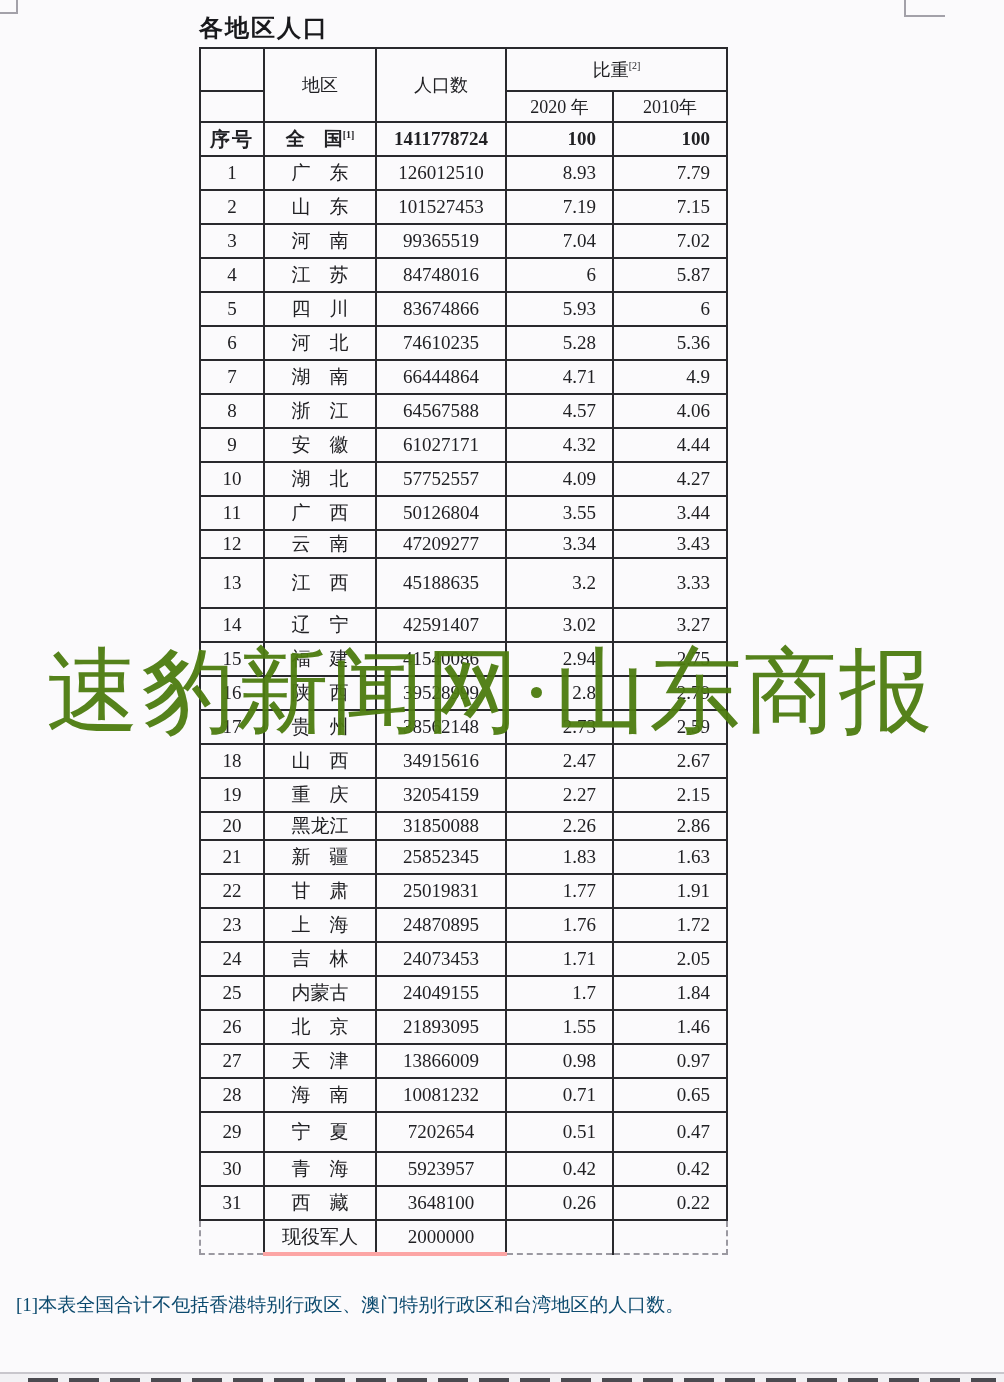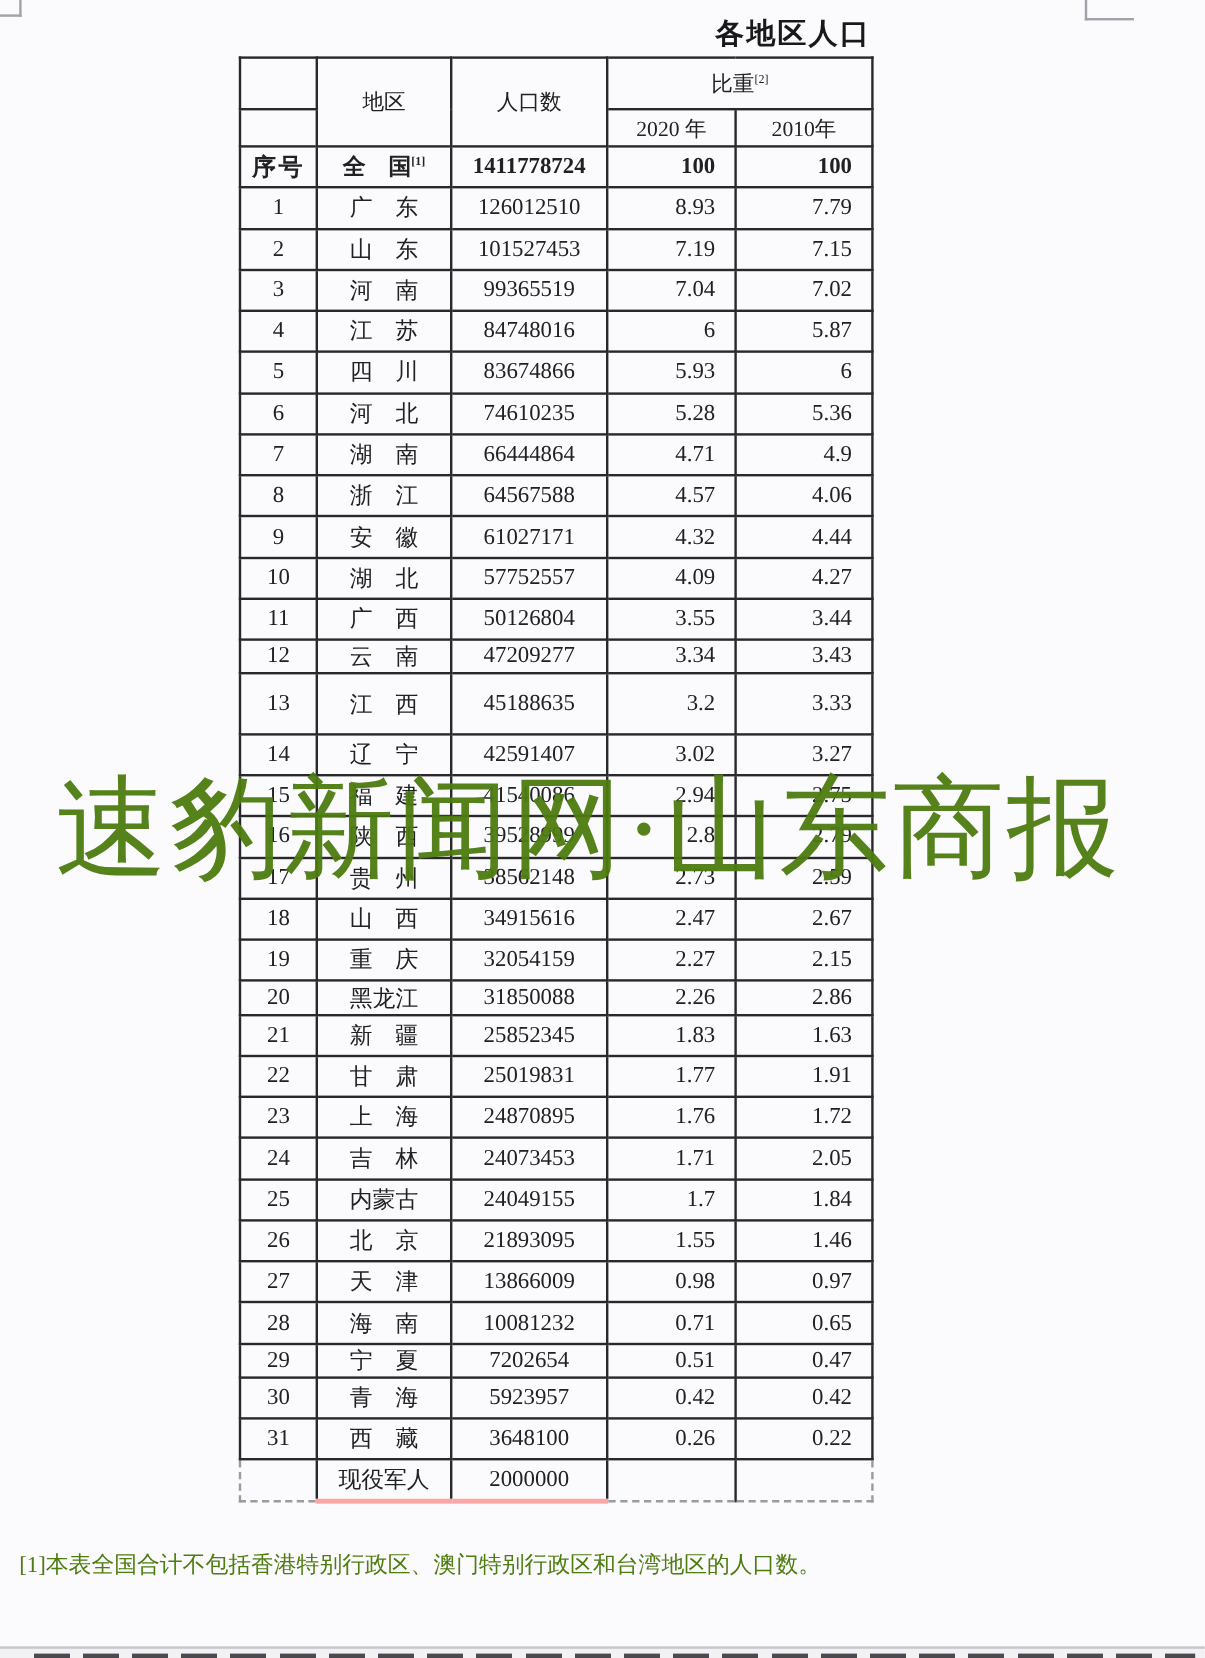--- a/index.html
+++ b/index.html
@@ -13,21 +13,21 @@
   .corner-tl {
     position:absolute; left:0; top:0; width:18px; height:14px;
     border-right:2px solid #a3a1a9; border-bottom:2px solid #a3a1a9;
   }
   .corner-tr {
     position:absolute; left:904px; top:0; width:41px; height:17px;
     border-left:2px solid #a3a1a9; border-bottom:2px solid #a3a1a9;
   }
   .doc-title {
     position:absolute; left:199px; top:12px; width:527px;
-    text-align:right; font-family:"Liberation Sans","DejaVu Sans",sans-serif;
+    text-align:left; font-family:"Liberation Sans","DejaVu Sans",sans-serif;
     font-weight:bold; font-size:24px; color:#19191c; letter-spacing:2px;
   }
   table.pop-table {
     position:absolute; left:199px; top:47px; width:527px; height:1206px;
     border-collapse:collapse; table-layout:fixed;
     color:#212124;
   }
   .pop-table td {
     border:2px solid #29292d;
     padding:0; font-size:19px; text-align:center; vertical-align:middle;
@@ -46,21 +46,21 @@
   tr.army-row td.cell-2010 { border-right:2px dashed #9b99a1; }
   .watermark {
     position:absolute; left:46px; top:641px;
     font-size:93px; line-height:1.1; letter-spacing:2px; white-space:nowrap;
     color:#e87a1c; opacity:0.95; z-index:6;
     font-family:"Liberation Serif","DejaVu Serif",serif;
     pointer-events:none;
   }
   .footnotes {
     position:absolute; left:16px; top:1288px; width:960px;
-    font-size:19px; line-height:34px; color:#4d7c0f;
+    font-size:19px; line-height:34px; color:#0c4a6e;
   }
   .bottom-strip {
     position:absolute; left:0; top:1372px; width:1004px; height:10px;
     background:#f2f1f4; border-top:2px solid #c8c6cc;
   }
   .bottom-strip .dashes {
     position:absolute; left:28px; right:8px; top:4px; height:4px;
     background:repeating-linear-gradient(90deg,#4b4a50 0 30px,transparent 30px 41px);
   }
 </style>
@@ -290,21 +290,21 @@
     <td class="pct cell-2020">0.98</td>
     <td class="pct cell-2010">0.97</td>
   </tr>
       <tr style="height:34px">
     <td class="cell-no">28</td>
     <td class="cell-region">海　南</td>
     <td class="cell-pop">10081232</td>
     <td class="pct cell-2020">0.71</td>
     <td class="pct cell-2010">0.65</td>
   </tr>
-      <tr style="height:28px">
+      <tr style="height:40px">
     <td class="cell-no">29</td>
     <td class="cell-region">宁　夏</td>
     <td class="cell-pop">7202654</td>
     <td class="pct cell-2020">0.51</td>
     <td class="pct cell-2010">0.47</td>
   </tr>
       <tr style="height:34px">
     <td class="cell-no">30</td>
     <td class="cell-region">青　海</td>
     <td class="cell-pop">5923957</td>

